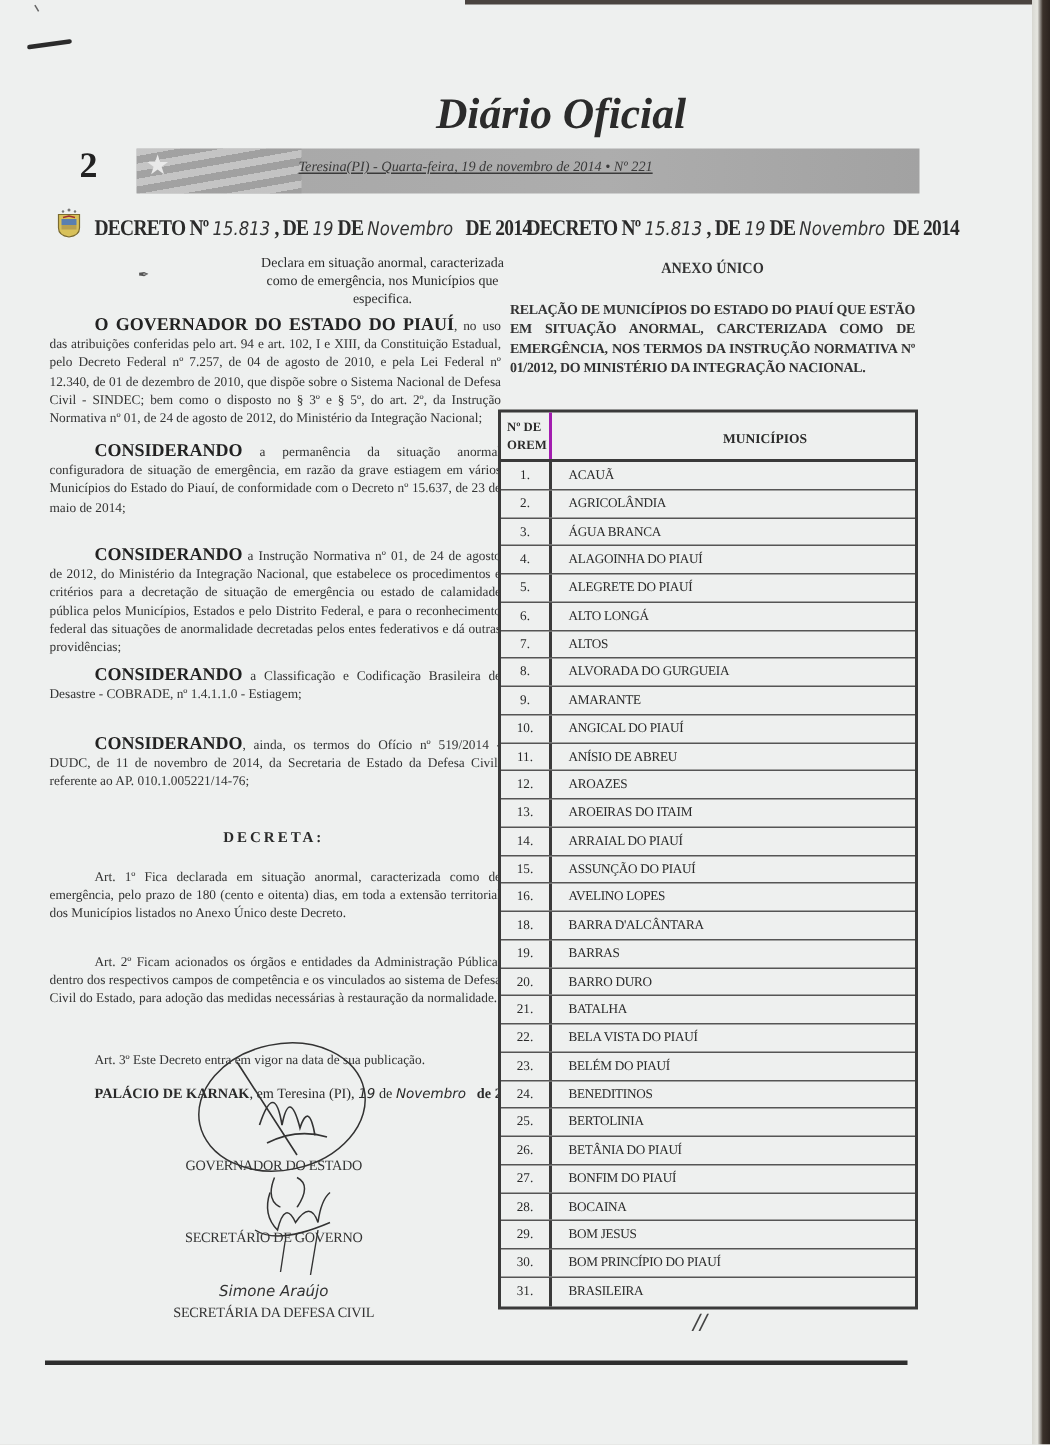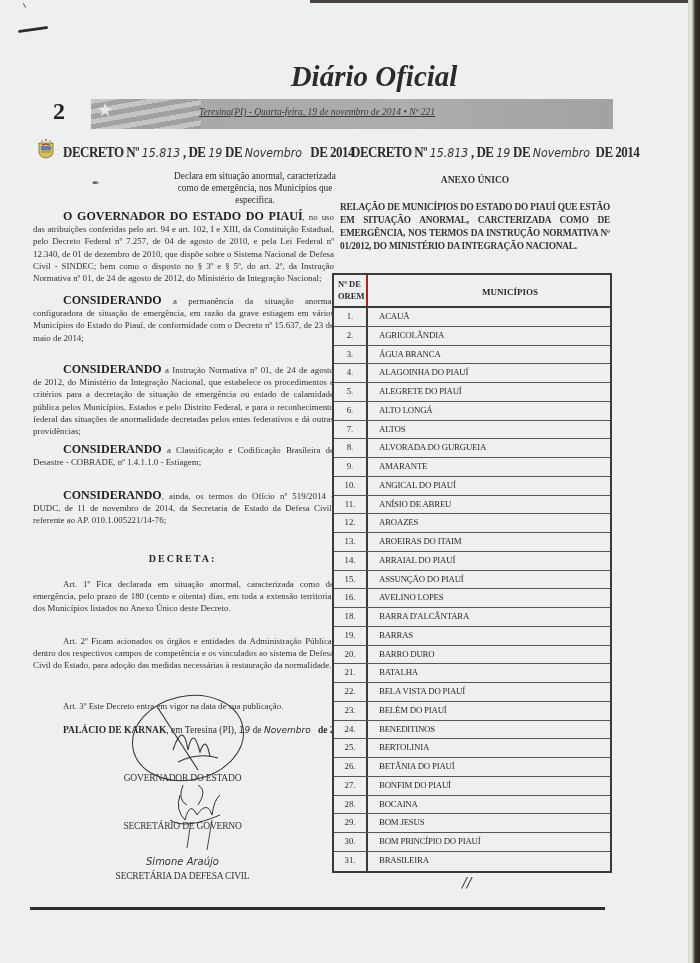--- a/index.html
+++ b/index.html
@@ -98,21 +98,21 @@
     position: absolute; left: 340px; top: 201px; width: 270px; font-size: 9.3px; line-height: 13px;
     text-align: justify; font-weight: bold; color: #333; letter-spacing: -0.2px;
   }
 
   .table {
     position: absolute; left: 332px; top: 273px; width: 280px;
     border: 2px solid #3a3a3a; background: #eef0ef;
   }
   .thead { display: flex; height: 33px; border-bottom: 2px solid #3a3a3a; }
   .thead .c1 {
-    width: 34px; border-right: 2px solid #b91c1c; font-size: 8.5px; font-weight: bold; padding: 3px 0 0 4px; line-height: 12px;
+    width: 34px; border-right: 2px solid #a21caf; font-size: 8.5px; font-weight: bold; padding: 3px 0 0 4px; line-height: 12px;
   }
   .thead .c2 { flex: 1; text-align: center; font-size: 9px; font-weight: bold; padding-top: 12px; margin-left: 42px; }
   .row { display: flex; height: 18.75px; border-bottom: 1.5px solid #555; }
   .row:last-child { border-bottom: none; }
   .row .c1 {
     width: 34px; border-right: 2px solid #3a3a3a; font-size: 8.8px; text-align: center; padding-top: 3px;
   }
   .row .c2 { flex: 1; font-size: 8.8px; padding: 3px 0 0 11px; letter-spacing: -0.2px; }
   .tick-mark { position: absolute; left: 462px; top: 874px; font-size: 14px; font-family: "DejaVu Sans", sans-serif; font-style: italic; color: #444; }
 

